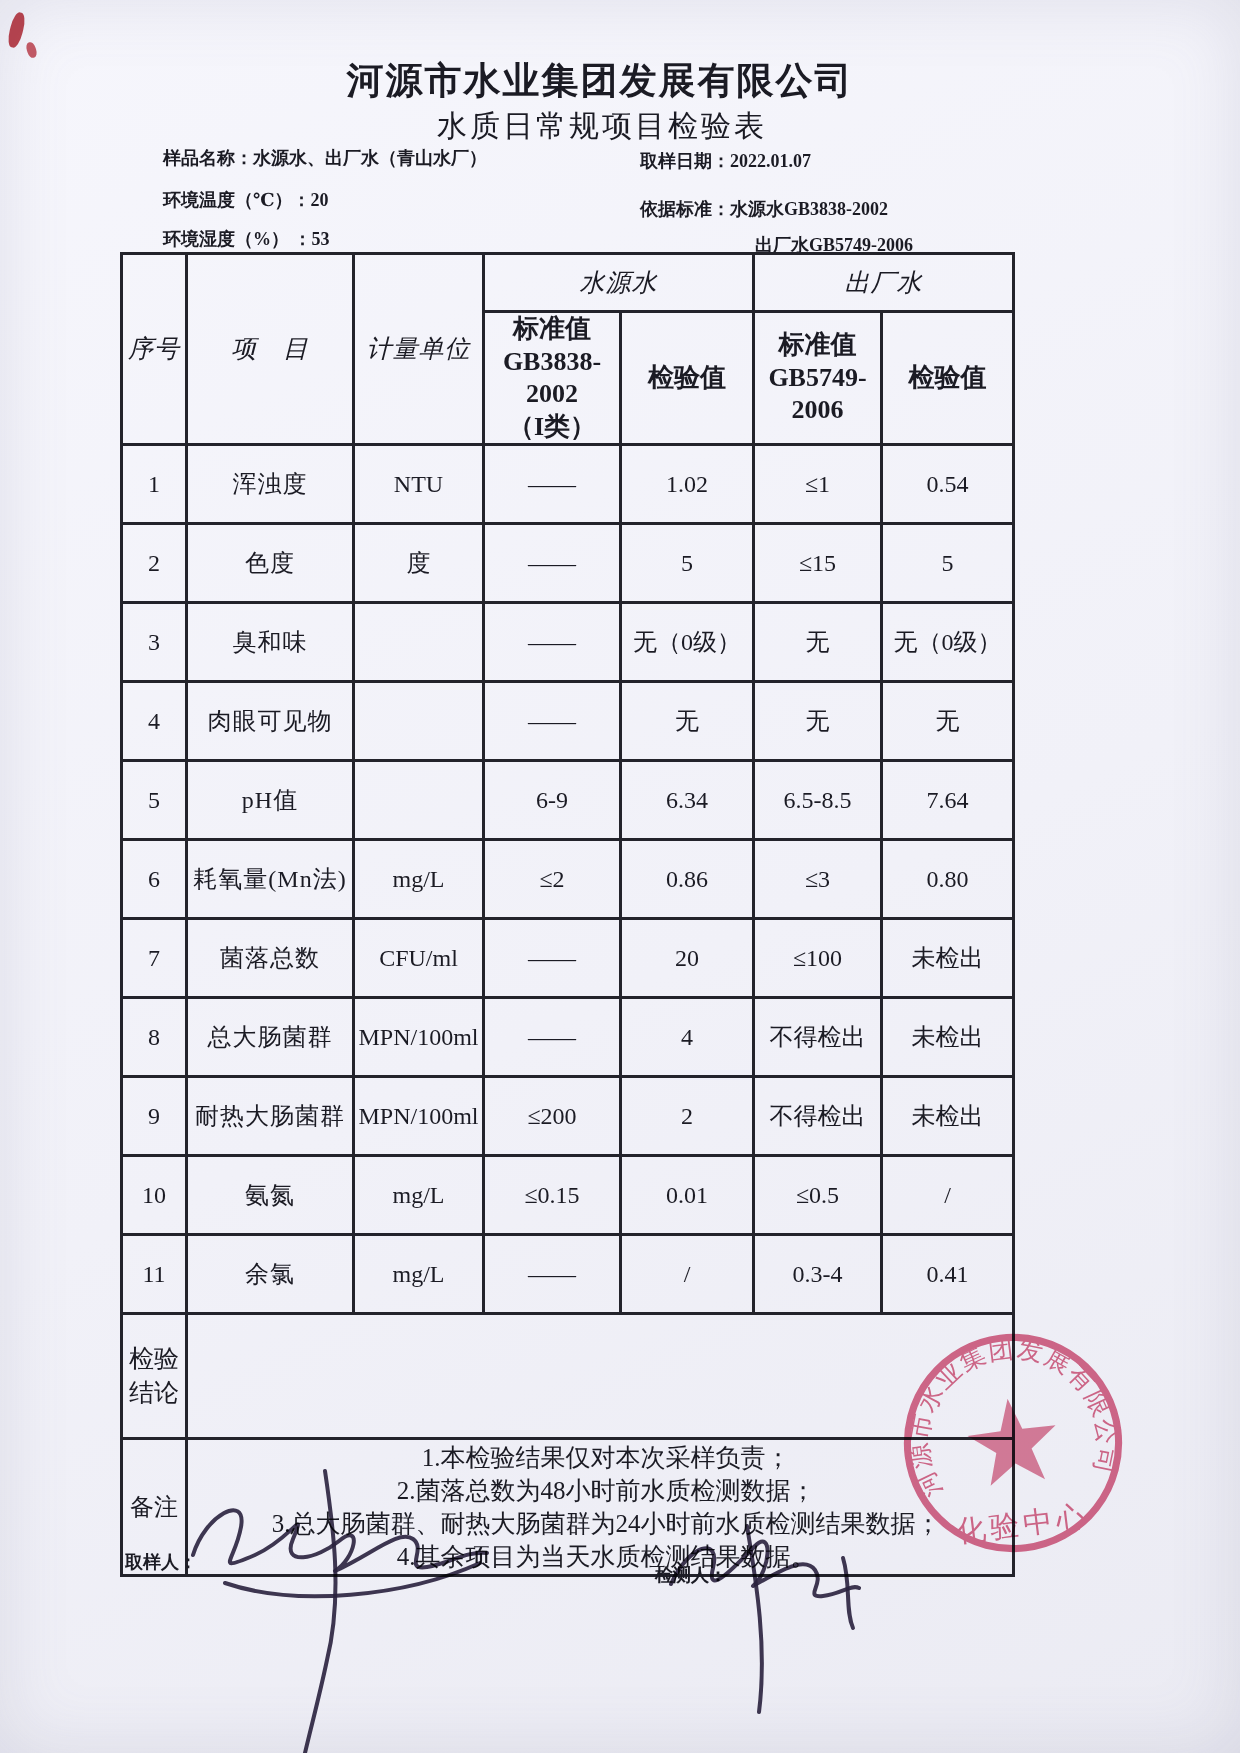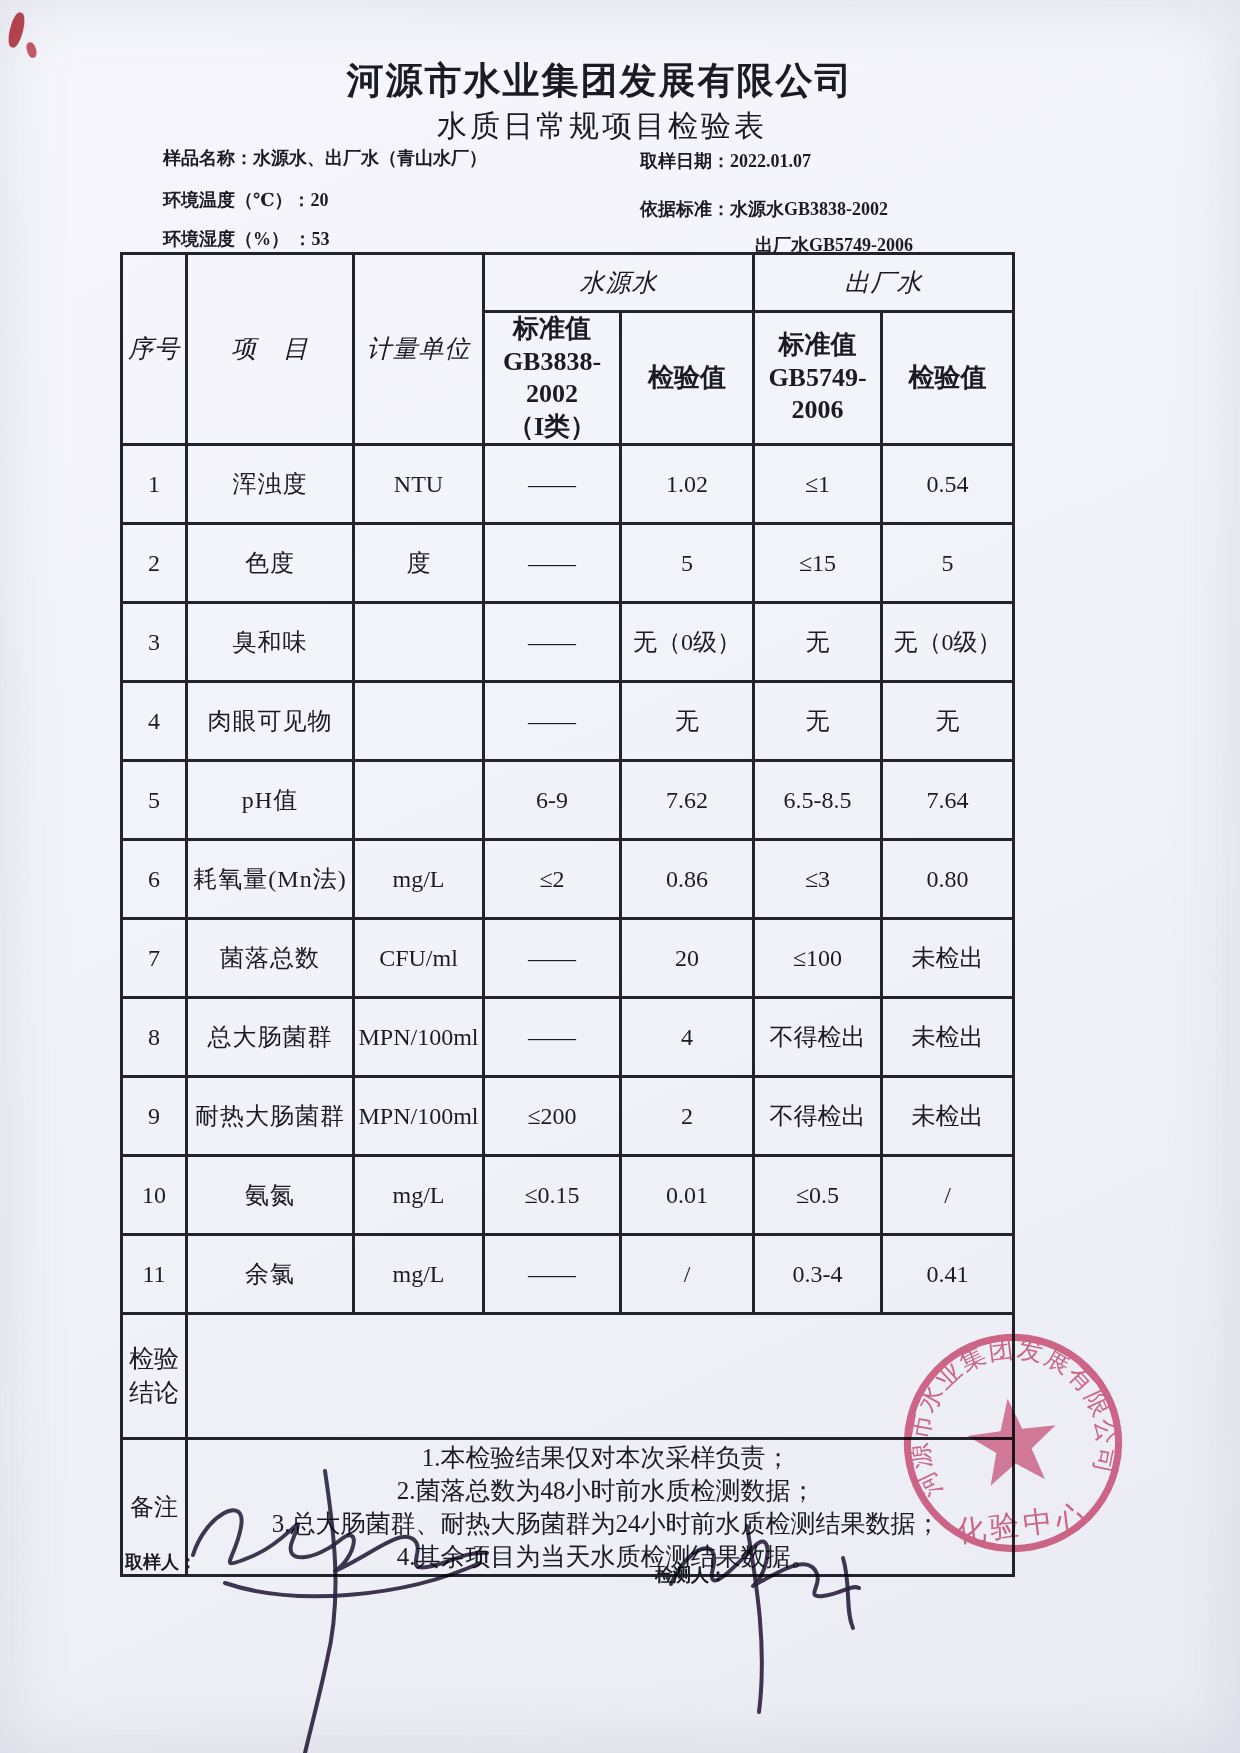--- a/index.html
+++ b/index.html
@@ -127,21 +127,21 @@
       <td>——</td>
       <td>无</td>
       <td>无</td>
       <td>无</td>
     </tr>
     <tr class="data">
       <td>5</td>
       <td class="item">pH值</td>
       <td></td>
       <td>6-9</td>
-      <td>7.62</td>
+      <td>6.34</td>
       <td>6.5-8.5</td>
       <td>7.64</td>
     </tr>
     <tr class="data">
       <td>6</td>
       <td class="item">耗氧量(Mn法)</td>
       <td>mg/L</td>
       <td>≤2</td>
       <td>0.86</td>
       <td>≤3</td>

